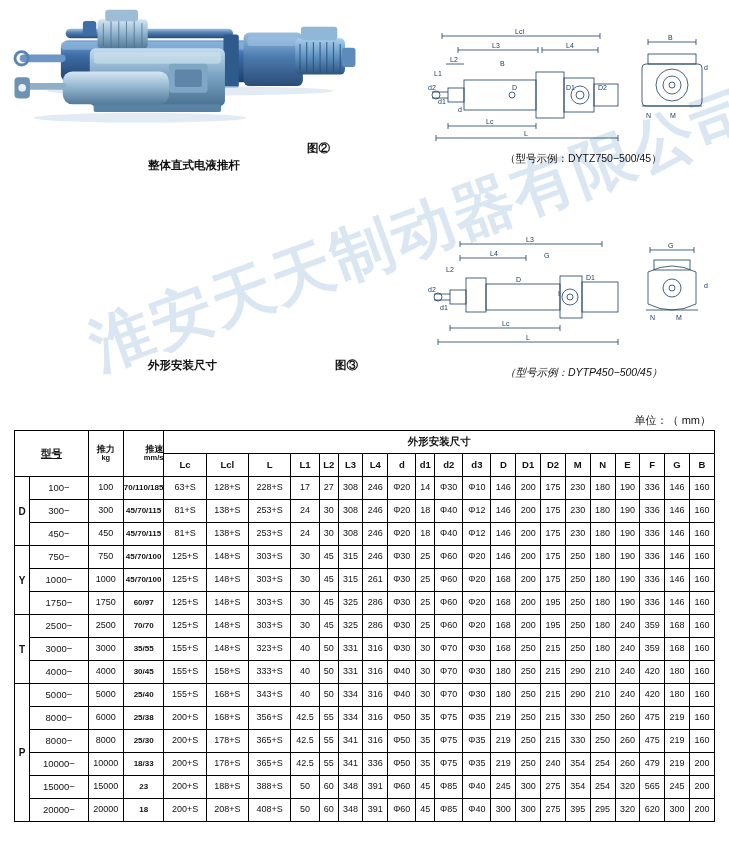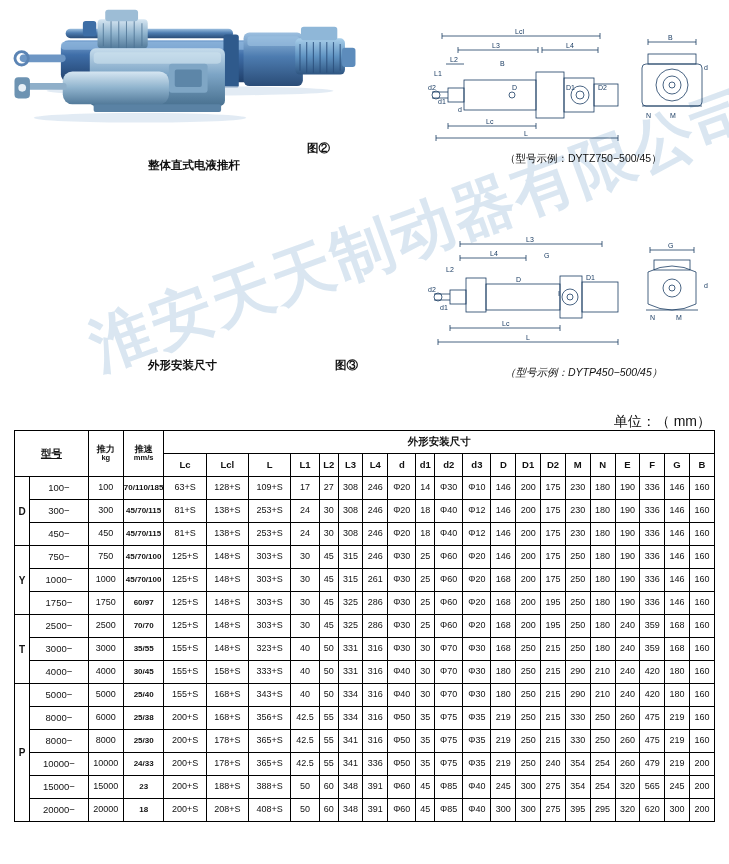--- a/index.html
+++ b/index.html
@@ -45,21 +45,21 @@
     white-space:nowrap;
   }
   .cap-sub{
     position:absolute;
     font-size:10.5px;
     color:#111;
     white-space:nowrap;
   }
 
   .unit{
-    position:absolute;right:18px;top:413px;font-size:14px;white-space:nowrap;
+    position:absolute;right:18px;top:413px;font-size:11px;white-space:nowrap;
   }
 
   
   .drawing{position:absolute;}
   .drawing svg{display:block;}
 
   
   table{
     position:absolute;
     left:14px;top:430px;
@@ -73,21 +73,21 @@
     text-align:center;
     padding:0;
     height:22px;
     line-height:1.05;
     font-weight:normal;
     white-space:nowrap;
   }
   thead th{font-weight:bold;font-size:9.5px;}
   .th-model{width:52px;text-decoration:underline;}
   .th-force{width:34px;}
-  .th-speed{width:36px;}
+  .th-speed{width:36px;text-align:right;}
   .hdr-big{font-size:10.5px;font-weight:bold;}
   td.dytp-cell{
     width:14px;
     font-size:10px;
     font-weight:bold;
     line-height:1.5;
     vertical-align:middle;
   }
   td.model{font-size:9.5px;text-align:center;}
   .sm{font-size:8px;font-weight:bold;}
@@ -366,21 +366,21 @@
         </tr>
     </thead>
     <tbody id="tbody">
         <tr>
           <td class="dytp-cell" rowspan="3">D</td>
           <td class="model">100−</td>
           <td>100</td>
           <td class="sm">70/110/185</td>
           <td>63+S</td>
           <td>128+S</td>
-          <td>109+S</td>
+          <td>228+S</td>
           <td>17</td>
           <td>27</td>
           <td>308</td>
           <td>246</td>
           <td>Φ20</td>
           <td>14</td>
           <td>Φ30</td>
           <td>Φ10</td>
           <td>146</td>
           <td>200</td>
@@ -666,21 +666,21 @@
           <td>330</td>
           <td>250</td>
           <td>260</td>
           <td>475</td>
           <td>219</td>
           <td>160</td>
         </tr>
         <tr>
           <td class="model">10000−</td>
           <td>10000</td>
-          <td class="sm">24/33</td>
+          <td class="sm">18/33</td>
           <td>200+S</td>
           <td>178+S</td>
           <td>365+S</td>
           <td>42.5</td>
           <td>55</td>
           <td>341</td>
           <td>336</td>
           <td>Φ50</td>
           <td>35</td>
           <td>Φ75</td>

